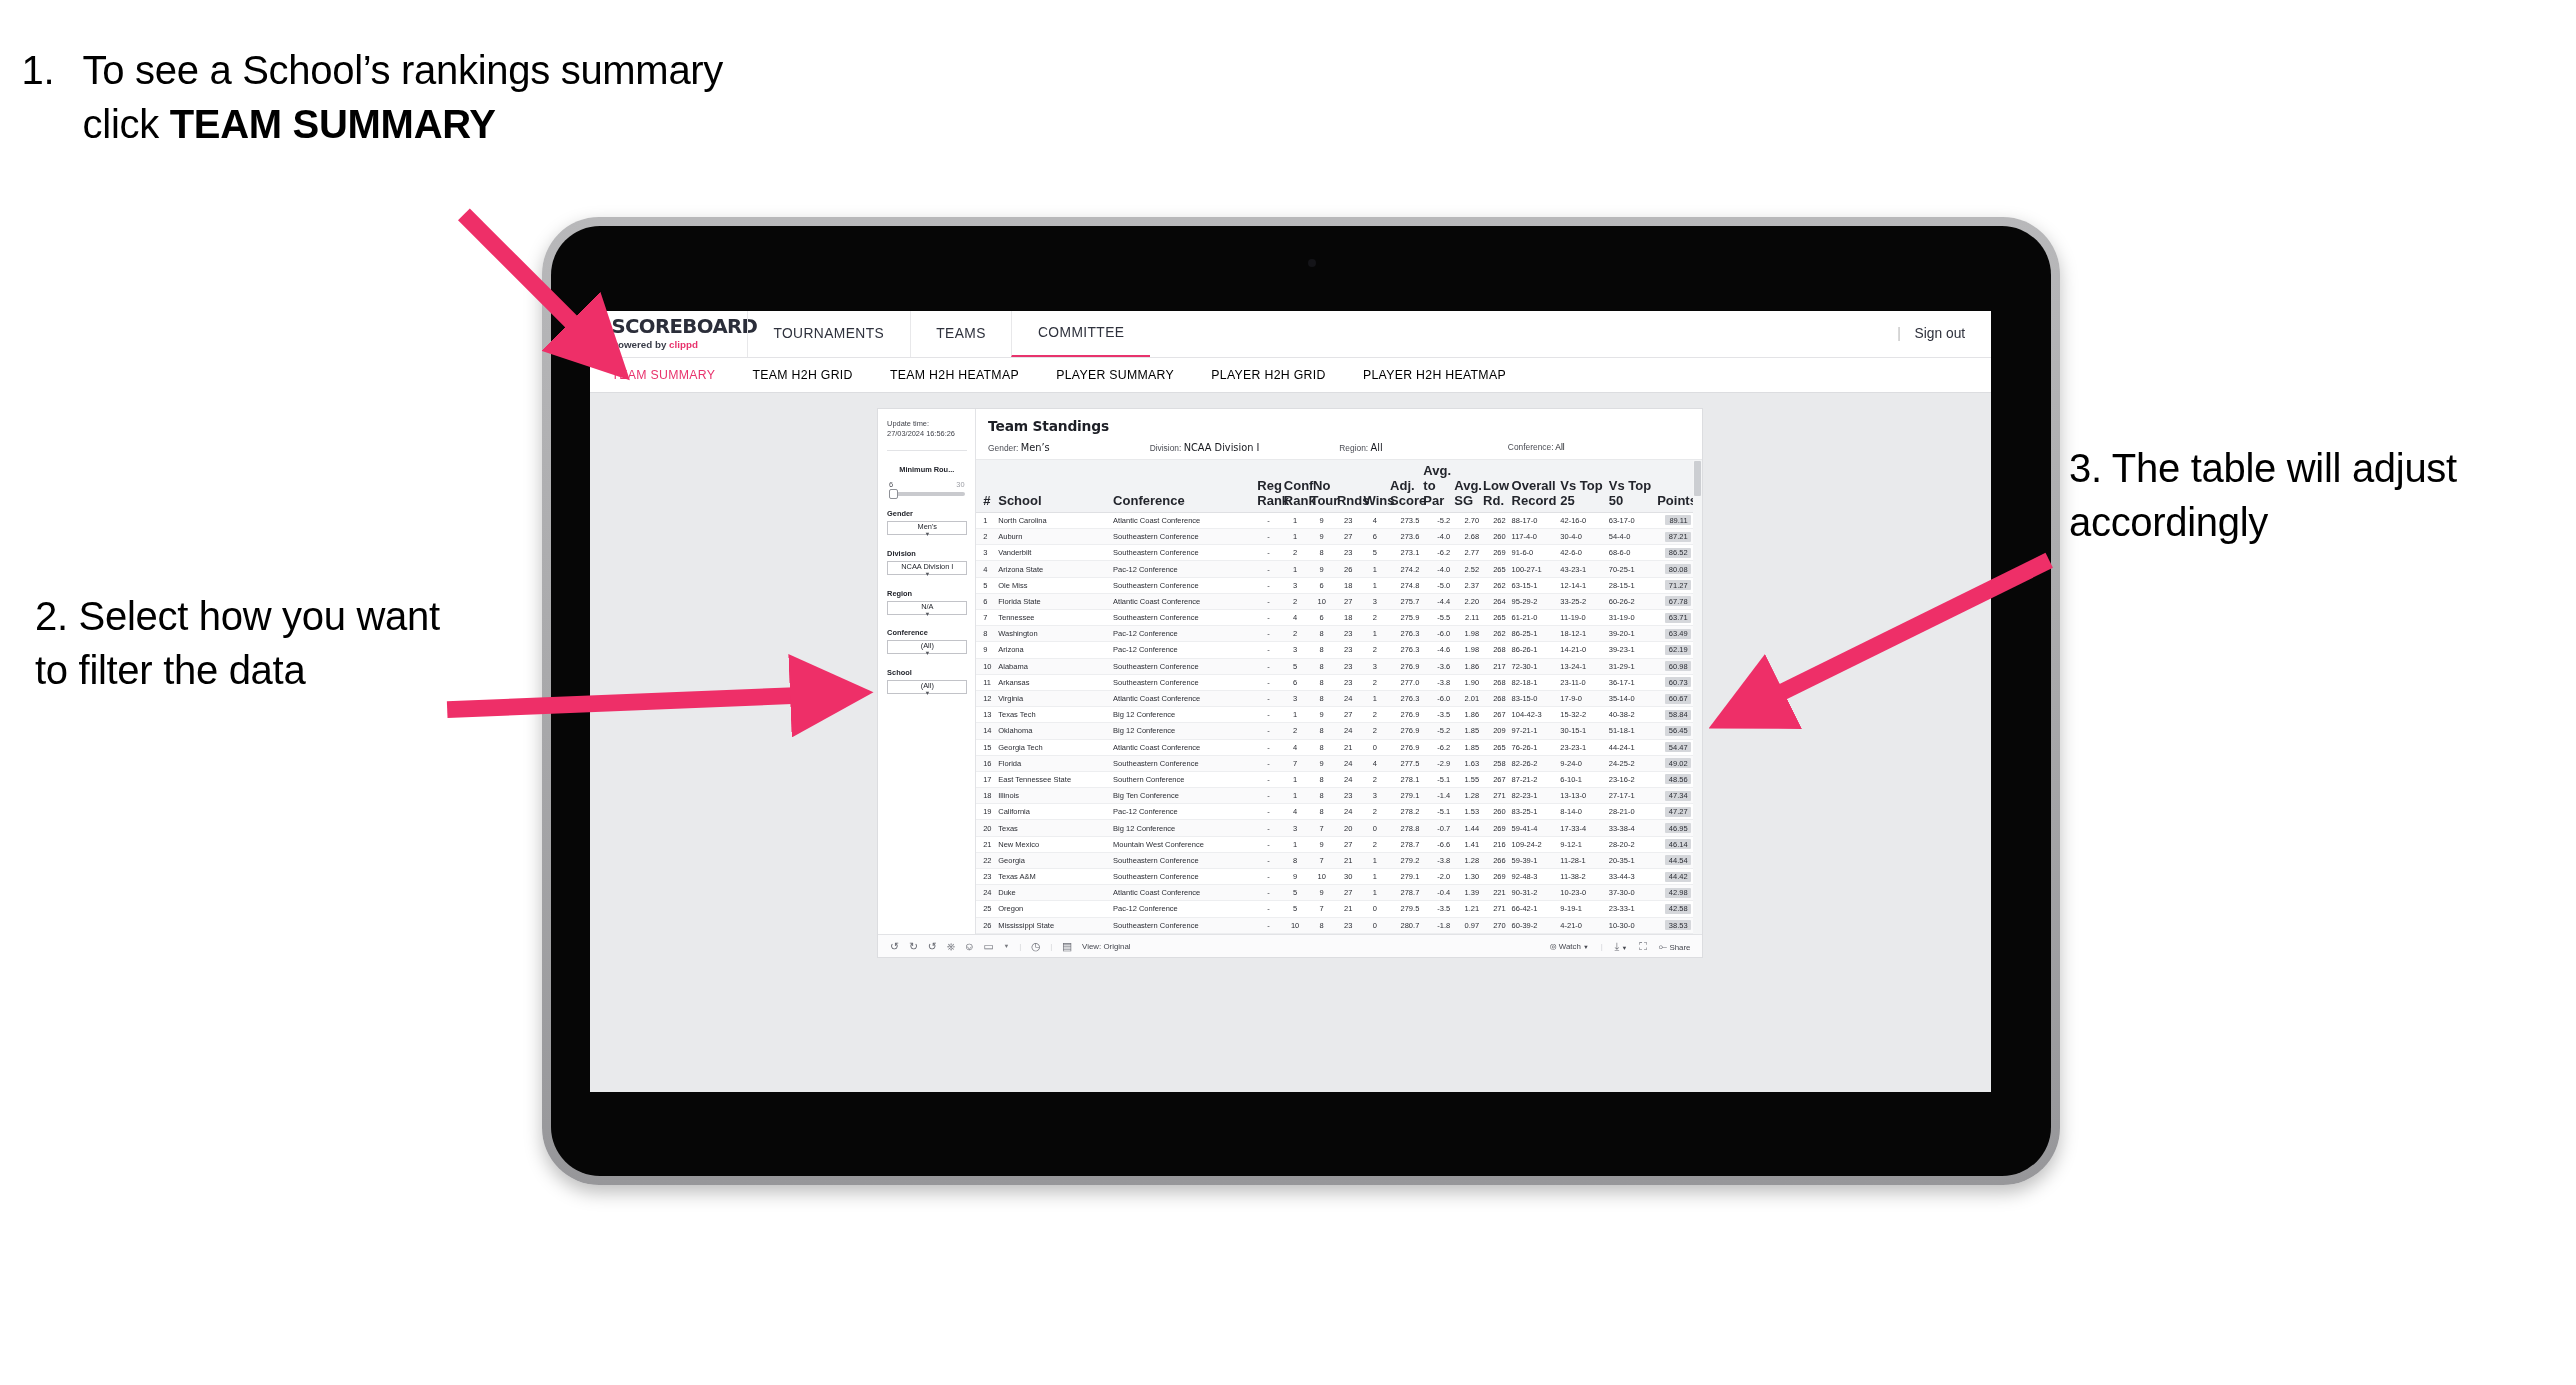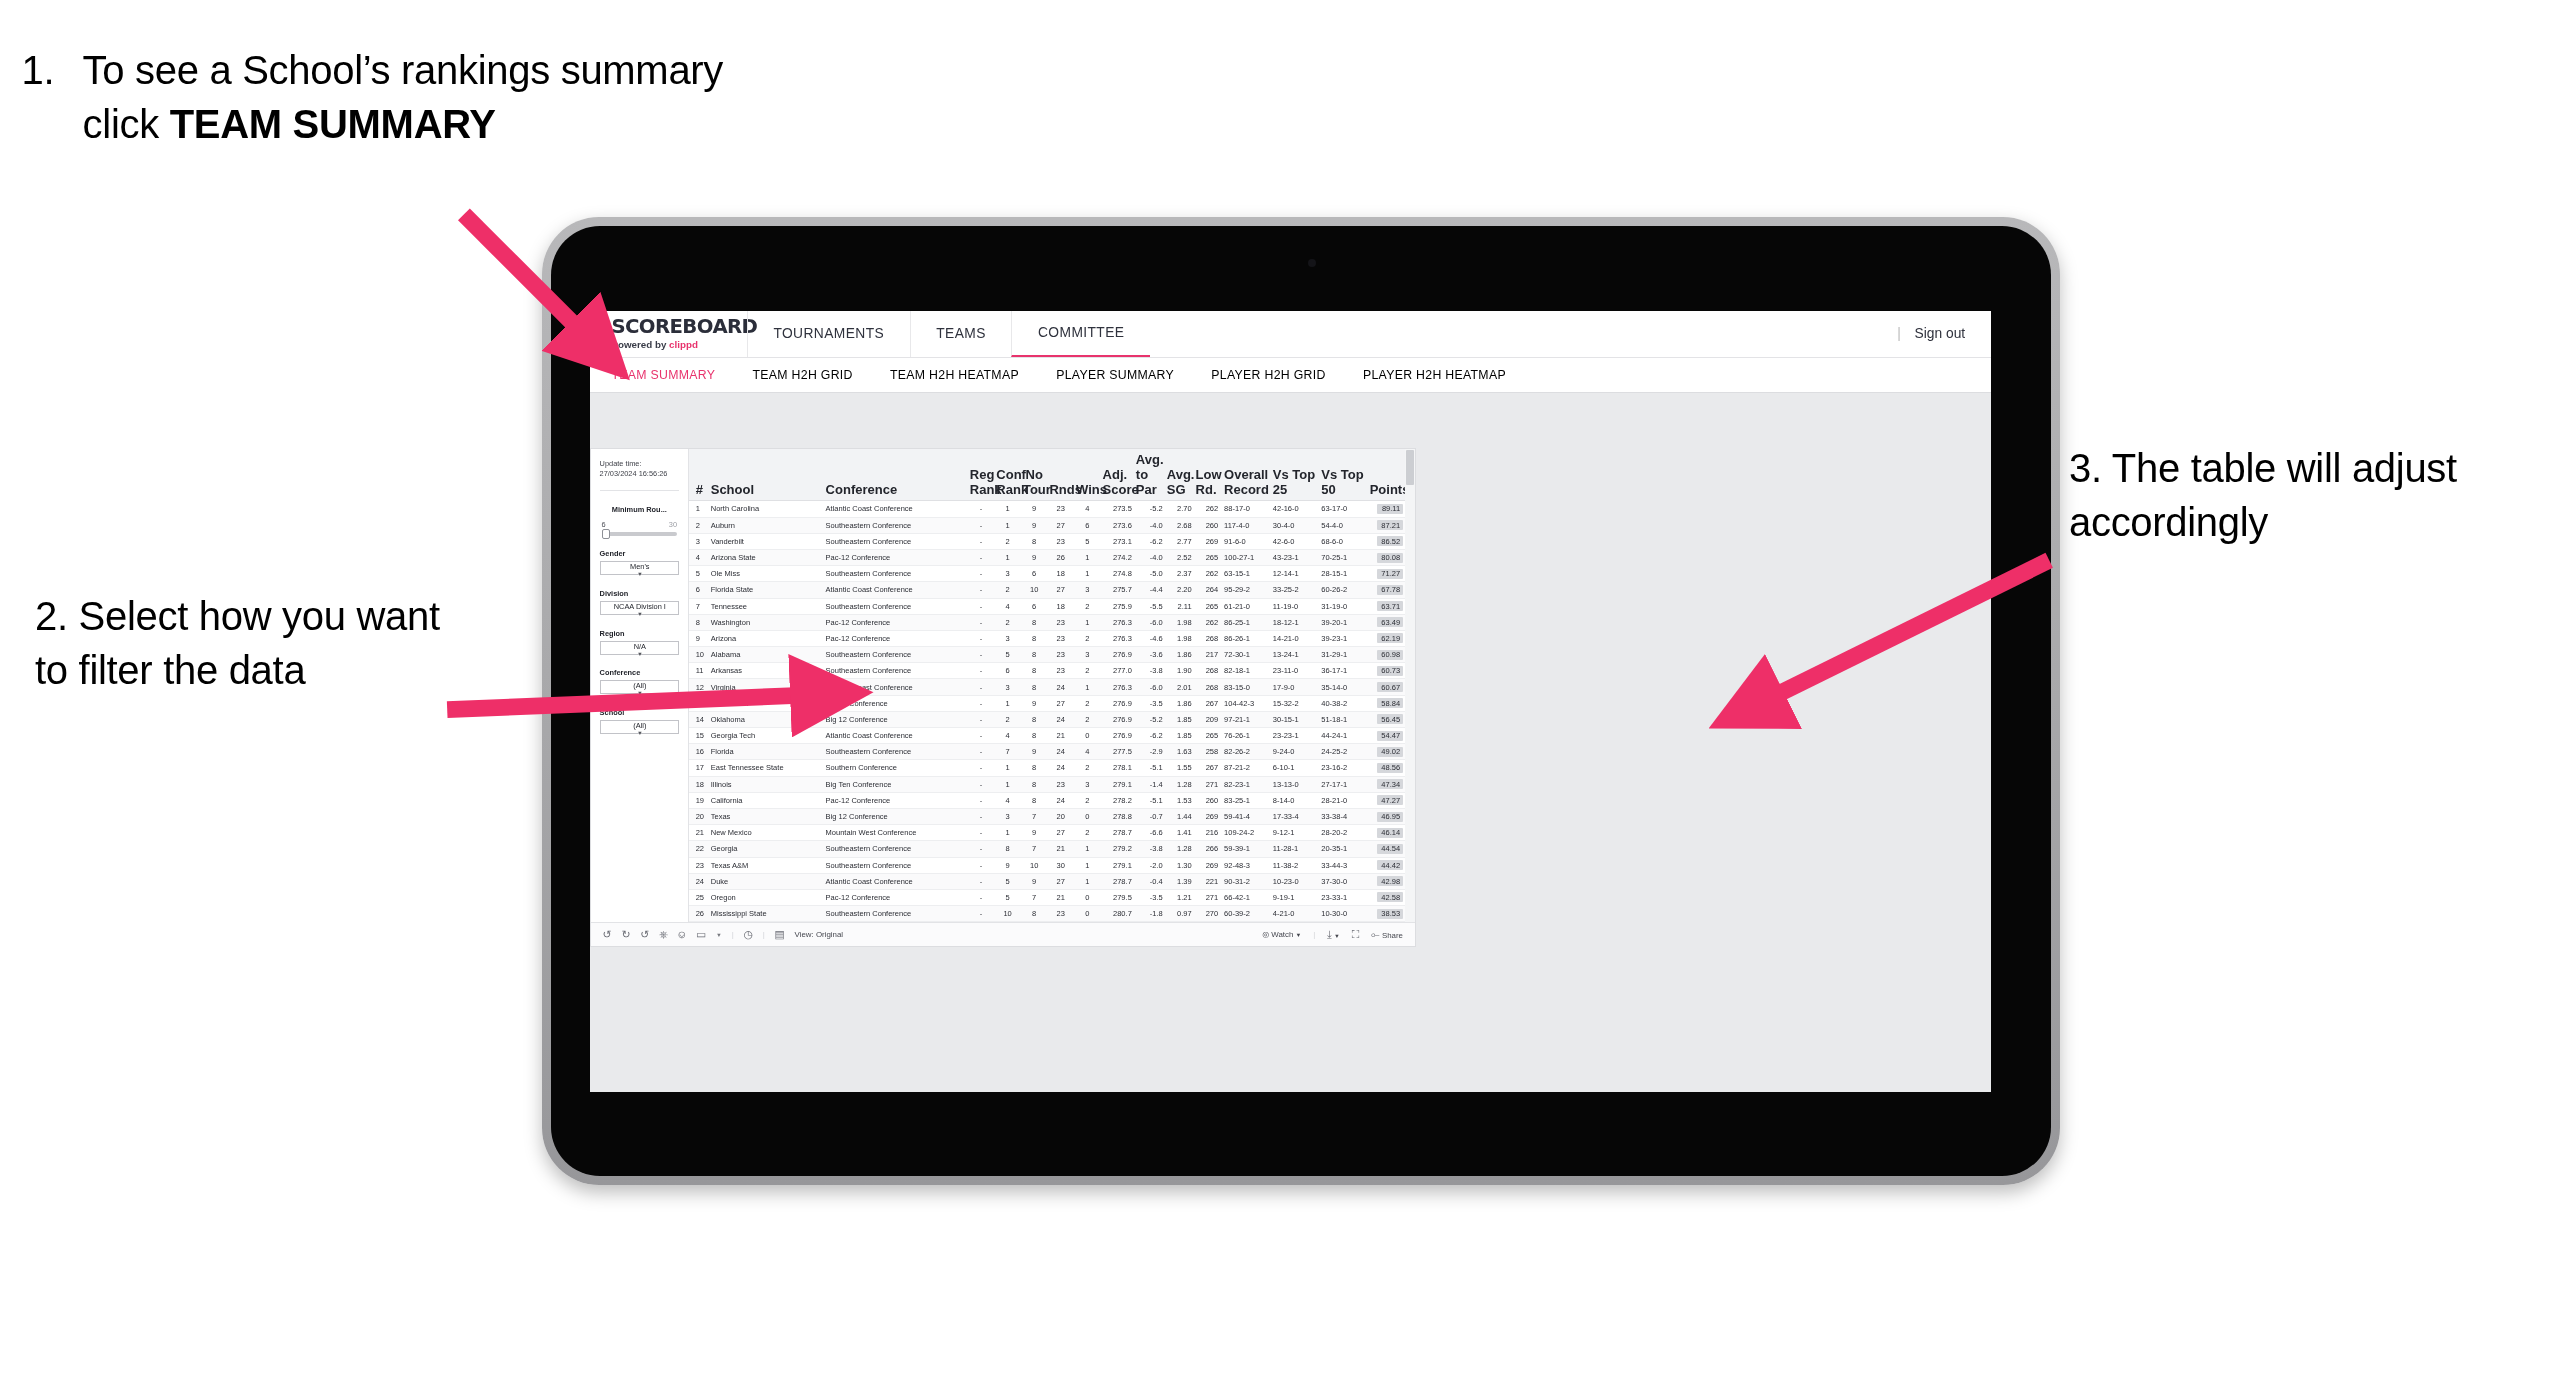--- a/index.html
+++ b/index.html
@@ -46,21 +46,21 @@
   .navtab.active { border-bottom:2.9px solid #e8336d; }
   .navright { margin-left:auto; display:flex; align-items:center; padding-right:25.6px; gap:13.8px; font-size:13.8px; color:#2f323d; }
   .navright .sep { color:#bbb; }
 
   
   .subnav { height:35px; background:#fff; display:flex; align-items:center; gap:0; border-bottom:1px solid #dcdde0; padding-left:21.6px; }
   .subtab { font-size:12.3px; color:#000000; letter-spacing:0.3px; padding:0 21.6px 0 0; margin-right:15.7px; cursor:pointer; }
   .subtab.active { color:#e8336d; }
 
   
-  .vizwrap { padding:55px 0 0 0; display:flex; }
+  .vizwrap { padding:15px 0 0 0; display:flex; justify-content:center; }
   .viz { width:826px; background:#fff; border:1px solid #dcdde0; display:flex; flex-direction:column; }
   .vizbody { display:flex; }
   .sidebar { width:98px; border-right:1px solid #e2e3e6; padding:9.8px 8.8px 13.8px 8.8px; }
   .side-upd { font-size:7.4px; color:#3d3f47; line-height:1.4; padding-bottom:10.8px; border-bottom:1px solid #e2e3e6; }
   .side-block { margin-top:13.8px; }
   .side-lab { font-size:7.4px; color:#23252c; font-weight:bold; margin-bottom:2.9px; }
   .slider-lab { display:flex; justify-content:space-between; font-size:7.4px; color:#4a4c54; margin:5.9px 2px 2px 2px; }
   .slider-lab .max { color:#9a9ca3; }
   .slider-track { position:relative; height:3.9px; background:#c9cace; border-radius:2px; margin:2.9px 2px 0 2px; }
   .slider-knob { position:absolute; left:0; top:-2.9px; width:8.8px; height:9.8px; background:#fff; border:1px solid #8e9096; border-radius:2px; }
@@ -208,20 +208,41 @@
                 <div class="side-block">
                   <div class="side-lab">School</div>
                   <div class="sel">
                     <span>(All)</span>
                     <span class="car">▼</span>
                   </div>
                 </div>
               </div>
 
               <div class="content">
+                <div class="vhead">
+                  <div class="vtitle">Team Standings</div>
+                  <div class="vfilters">
+                    <div class="fi f1">
+                      <span>Gender:</span>
+                      <b>Men’s</b>
+                    </div>
+                    <div class="fi f2">
+                      <span>Division:</span>
+                      <b>NCAA Division I</b>
+                    </div>
+                    <div class="fi f3">
+                      <span>Region:</span>
+                      <b>All</b>
+                    </div>
+                    <div class="fi">
+                      <span>Conference:</span>
+                      <span style="color:#16181e">All</span>
+                    </div>
+                  </div>
+                </div>
 
                 <div style="display:flex">
                   <table class="stand">
                     <thead>
                       <tr>
                         <th class="c-rank">#</th>
                         <th class="c-school">School</th>
                         <th class="c-conf">Conference</th>
                         <th class="c-n">Reg Rank</th>
                         <th class="c-n">Conf Rank</th>

